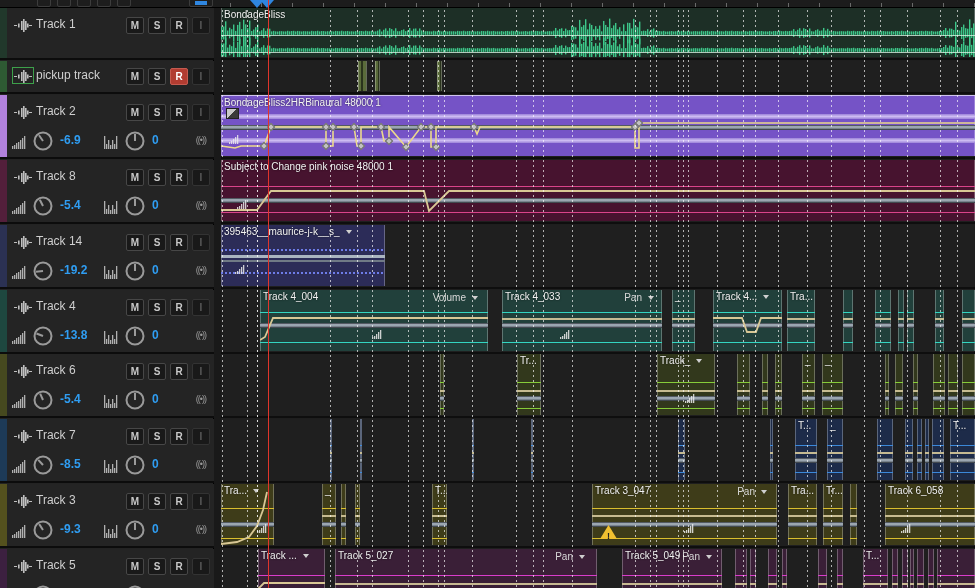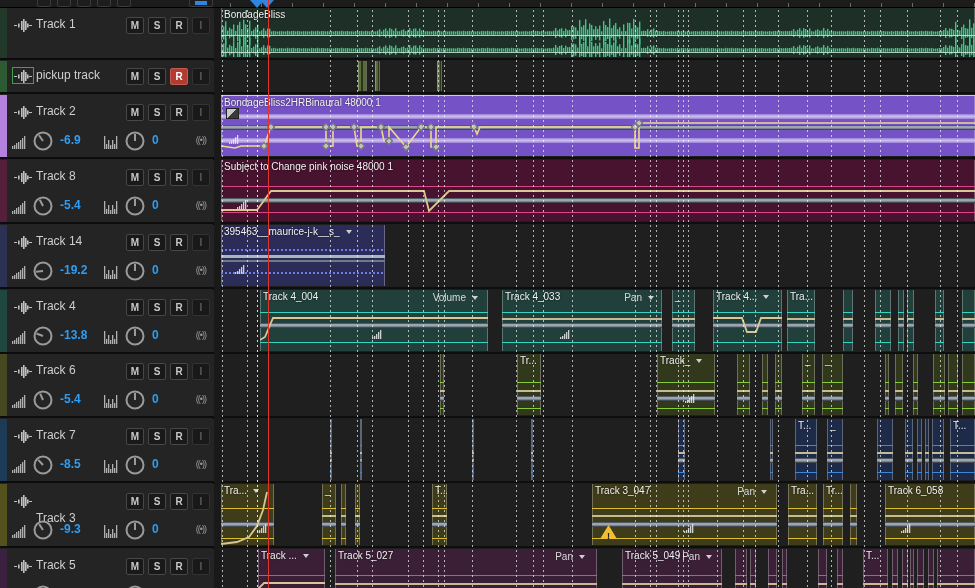--- a/index.html
+++ b/index.html
@@ -1758,21 +1758,21 @@
         <div class="strip" style="background: rgb(84, 81, 30);"></div>
         <div class="wicon" style="top: 10px;"><svg width="18" height="13">
             <rect x="0" y="6" width="3" height="1" fill="#c0c0c0"></rect>
             <rect x="15" y="6" width="3" height="1" fill="#c0c0c0"></rect>
             <rect x="4" y="4.5" width="1.6" height="4" fill="#c0c0c0"></rect>
             <rect x="7" y="2" width="1.6" height="9" fill="#c0c0c0"></rect>
             <rect x="9" y="0" width="1.6" height="13" fill="#c0c0c0"></rect>
             <rect x="11" y="2" width="1.6" height="9" fill="#c0c0c0"></rect>
             <rect x="13" y="4.5" width="1.6" height="4" fill="#c0c0c0"></rect>
           </svg></div>
-        <div class="tname" style="top: 27px;">Track 3</div>
+        <div class="tname" style="top: 9px;">Track 3</div>
         <div class="btns" style="top: 9px;">
           <div class="btn">M</div>
           <div class="btn">S</div>
           <div class="btn">R</div>
           <div class="btn dim">I</div>
         </div>
         <div class="knobrow" style="top: 34px;">
           <div style="position: absolute; left: 0px; top: 6px;"><svg width="15" height="14">
               <rect x="0" y="11" width="1.3" height="3" fill="#b0b0b0"></rect>
               <rect x="2" y="10" width="1.3" height="4" fill="#b0b0b0"></rect>

